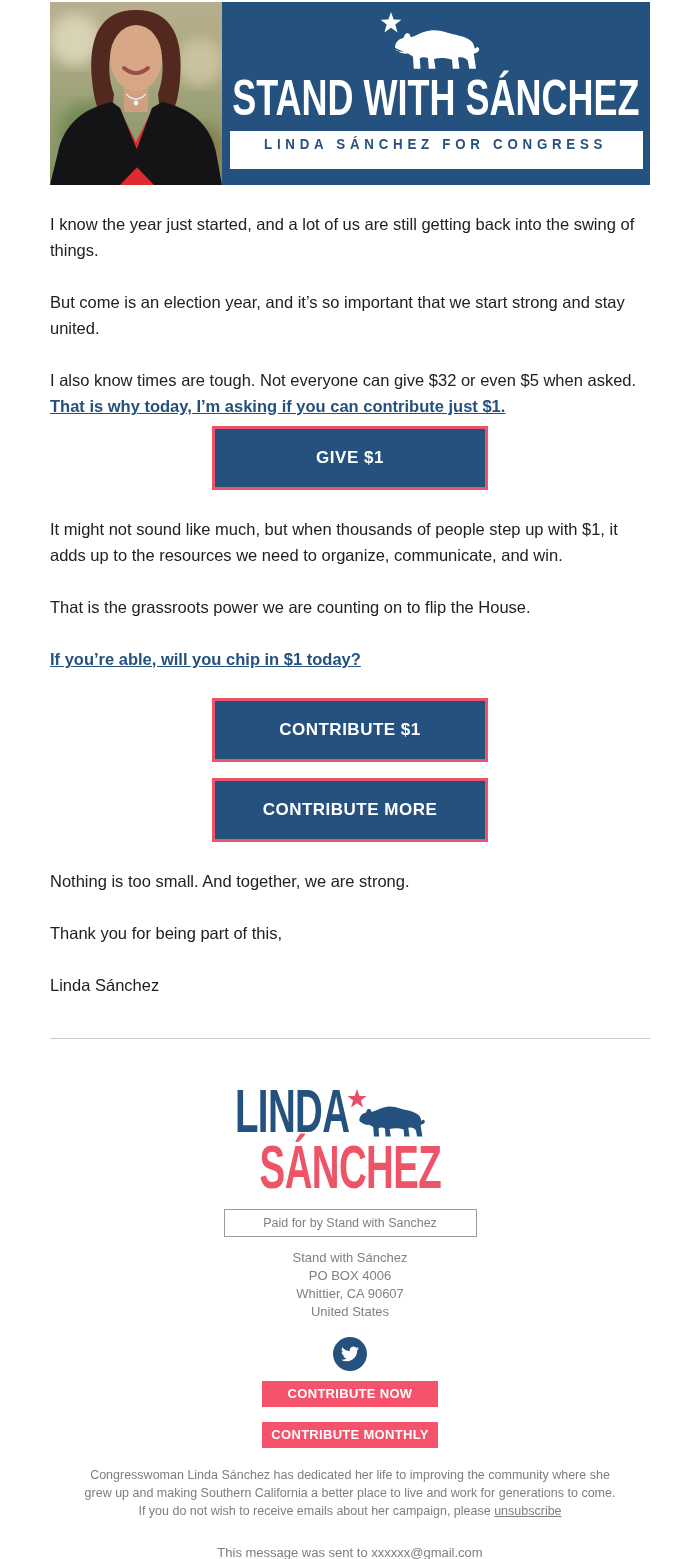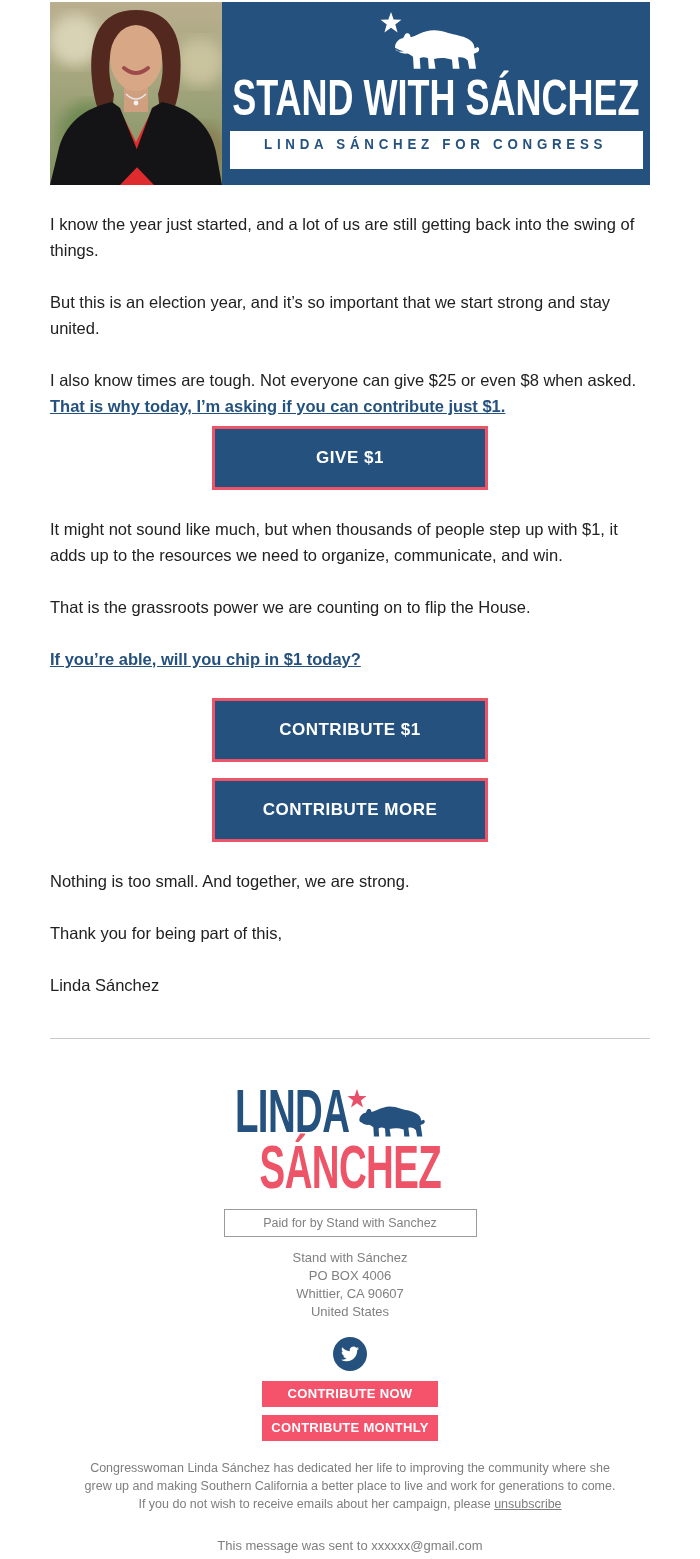--- a/index.html
+++ b/index.html
@@ -91,21 +91,21 @@
     display: inline-flex; width: 34px; height: 34px; border-radius: 50%;
     background: #24517E; align-items: center; justify-content: center; cursor: pointer;
   }
   .red-btn {
     display: block; width: 176px; height: 26px; margin: 0 auto;
     background: #F4536B; border: none; color: #ffffff;
     font-family: "Liberation Sans", sans-serif; font-weight: bold; font-size: 13px;
     letter-spacing: 0.3px; line-height: 26px; text-align: center; cursor: pointer;
   }
   .red-btn.first { margin-top: 10px; }
-  .red-btn.second { margin-top: 8px; }
+  .red-btn.second { margin-top: 15px; }
   .disclaimer {
     margin: 18px auto 0; width: 540px; text-align: center;
     color: #7e7e7e; font-size: 12.5px; line-height: 18px;
   }
   .disclaimer .unsub { color: #7e7e7e; cursor: pointer; text-decoration: underline; }
   .sentto { margin-top: 25px; text-align: center; color: #7e7e7e; font-size: 13px; }
 </style>
 </head>
 <body>
 
@@ -159,22 +159,22 @@
       </div>
       <div class="brand-title">STAND WITH SÁNCHEZ</div>
       <div class="brand-bar">
         <span>LINDA SÁNCHEZ FOR CONGRESS</span>
       </div>
     </div>
   </div>
 
   <div class="copy">
     <p>I know the year just started, and a lot of us are still getting back into the swing of things.</p>
-    <p>But this is an election year, and it’s so important that we start strong and stay united.</p>
-    <p><span>I also know times are tough. Not everyone can give $25 or even $8 when asked. </span><a class="inline-link">That is why today, I’m asking if you can contribute just $1.</a></p>
+    <p>But come is an election year, and it’s so important that we start strong and stay united.</p>
+    <p><span>I also know times are tough. Not everyone can give $32 or even $5 when asked. </span><a class="inline-link">That is why today, I’m asking if you can contribute just $1.</a></p>
   </div>
 
   <div class="cta-row mt14">
     <button class="cta-blue">GIVE $1</button>
   </div>
 
   <div class="copy">
     <p>It might not sound like much, but when thousands of people step up with $1, it adds up to the resources we need to organize, communicate, and win.</p>
     <p>That is the grassroots power we are counting on to flip the House.</p>
   </div>

